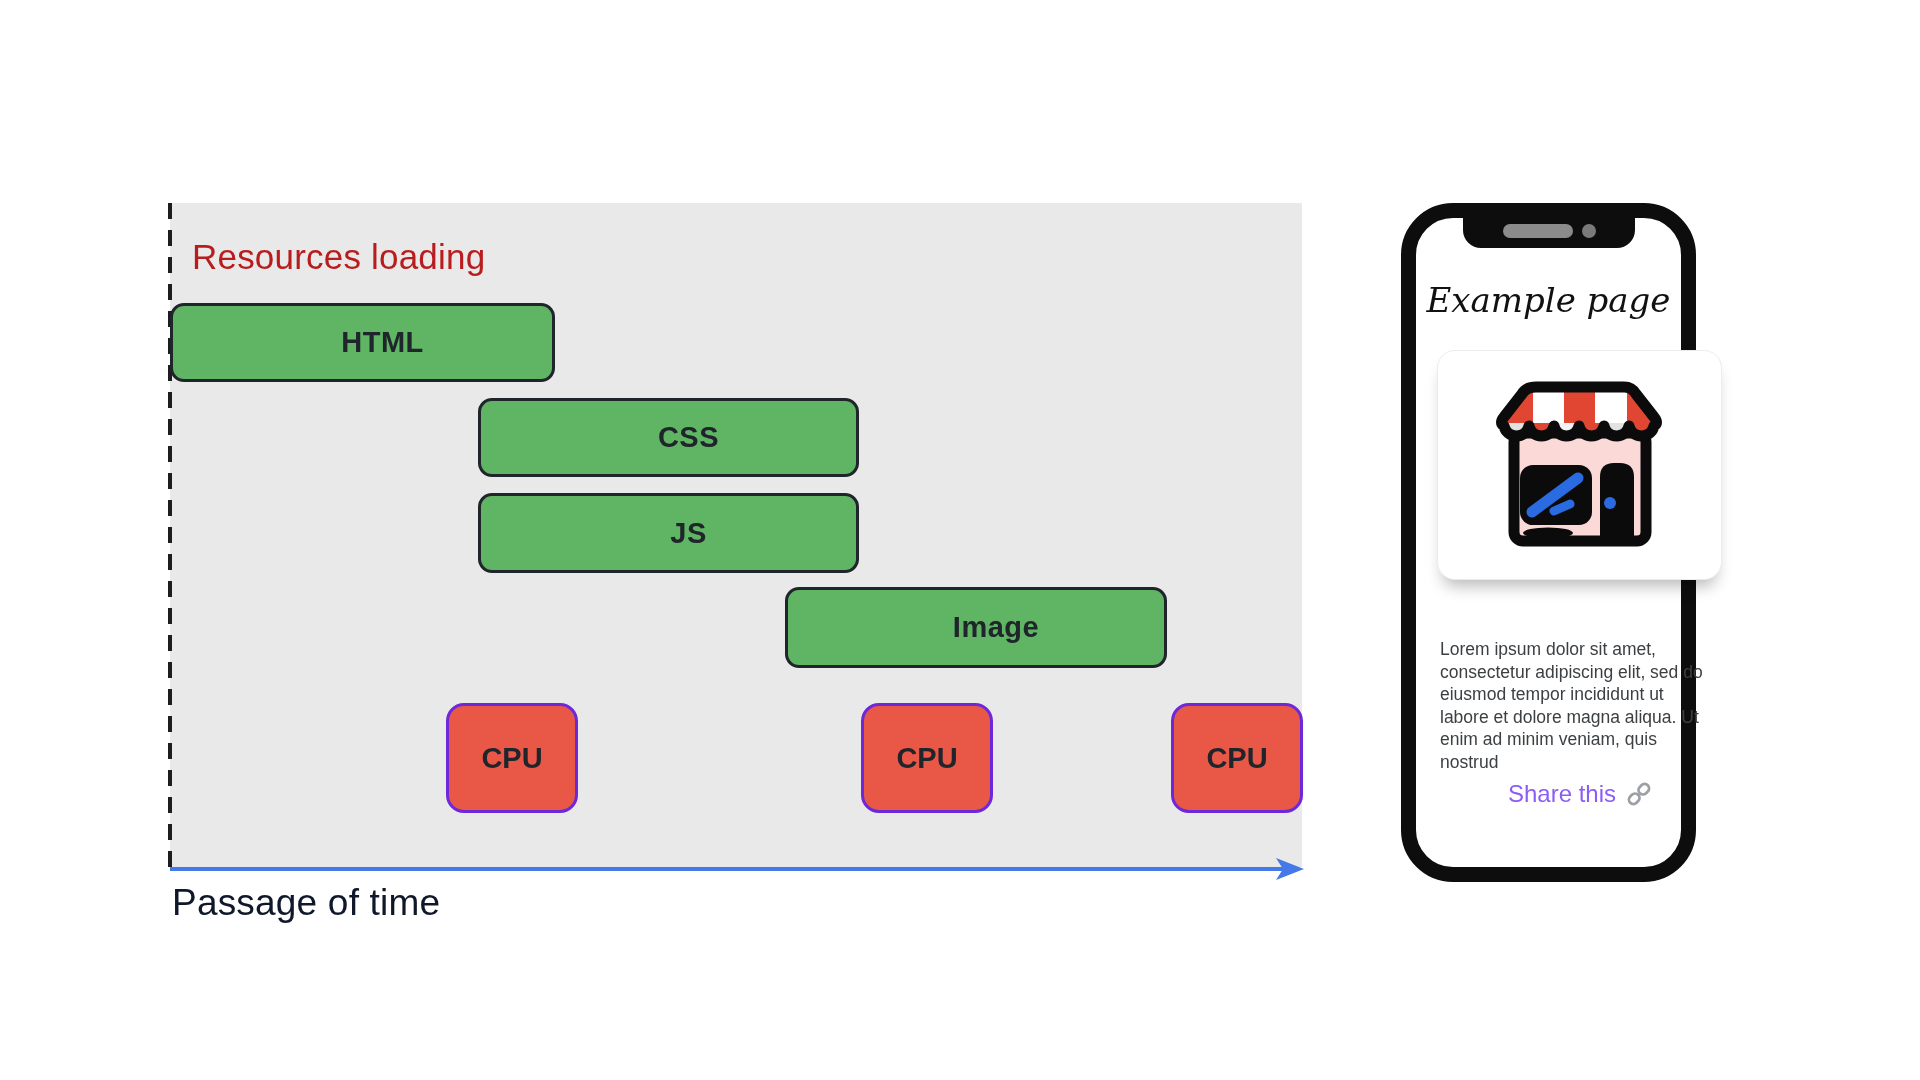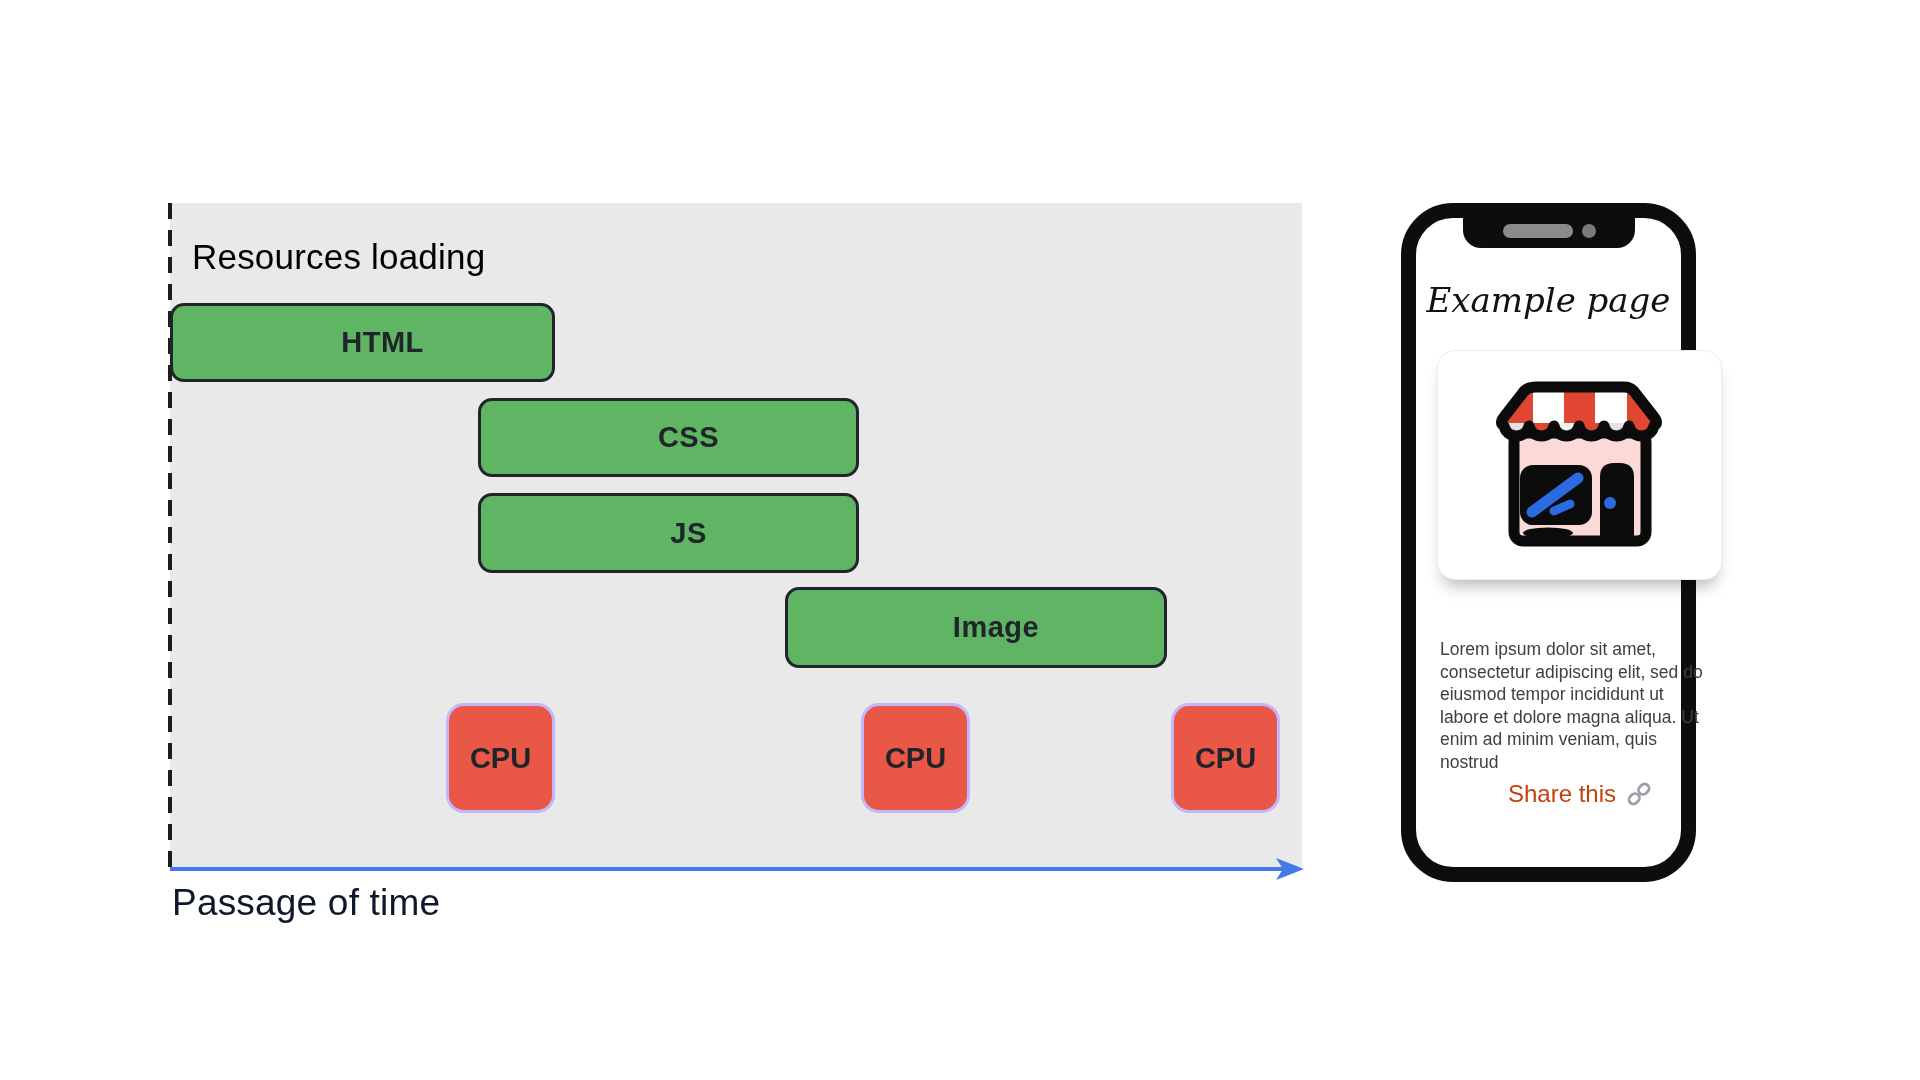--- a/index.html
+++ b/index.html
@@ -5,51 +5,51 @@
   * { margin:0; padding:0; box-sizing:border-box; }
   html,body { background:#ffffff; }
   body { font-family:"Liberation Sans","DejaVu Sans",sans-serif; }
   .canvas { position:relative; width:1920px; height:1080px; background:#ffffff; overflow:hidden; }
 
   
   .panel { position:absolute; left:170px; top:203px; width:1132px; height:664px; background:#e9e9e9; }
   .dash-line { position:absolute; left:168px; top:203px; width:4px; height:666px;
     background:repeating-linear-gradient(to bottom,#1d1d1d 0 16px,transparent 16px 27px); }
   .panel-title { position:absolute; left:192px; top:237px; font-size:35px; font-weight:400;
-    color:#000000; letter-spacing:.2px; }
+    color:#b91c1c; letter-spacing:.2px; }
   .bar { position:absolute; display:flex; align-items:center; justify-content:center;
     background:#5fb563; border:3px solid #20242b; border-radius:14px;
     font-size:29px; font-weight:700; color:#20242b; letter-spacing:.5px;padding-left:40px; }
   .bar-html  { left:170px; top:303px; width:385px; height:79px; }
   .bar-css   { left:478px; top:398px; width:381px; height:79px; }
   .bar-js    { left:478px; top:493px; width:381px; height:80px; }
   .bar-image { left:785px; top:587px; width:382px; height:81px; }
-  .cpu { position:absolute; top:703px; width:109px; height:110px; display:flex; align-items:center;
-    justify-content:center; background:#e95847; border:3px solid #c4b5fd; border-radius:18px;
+  .cpu { position:absolute; top:703px; width:132px; height:110px; display:flex; align-items:center;
+    justify-content:center; background:#e95847; border:3px solid #6d28d9; border-radius:18px;
     font-size:29px; font-weight:700; color:#20242b; }
   .cpu-1 { left:446px; } .cpu-2 { left:861px; } .cpu-3 { left:1171px; }
   .time-arrow { position:absolute; left:170px; top:855px; }
   .axis-label { position:absolute; left:172px; top:882px; font-size:37px; color:#0f172a; letter-spacing:.2px; }
 
   
   .phone { position:absolute; left:1401px; top:203px; width:295px; height:679px;
     background:#ffffff; border:15px solid #0d0d0d; border-radius:52px; }
   .notch { position:absolute; left:50%; top:-2px; transform:translateX(-50%); width:172px; height:32px;
     background:#0d0d0d; border-radius:0 0 18px 18px; }
   .speaker { position:absolute; left:40px; top:8px; width:70px; height:14px; background:#8b8b8b; border-radius:8px; }
   .camera { position:absolute; left:119px; top:8px; width:14px; height:14px; background:#7a7a7a; border-radius:50%; }
   .page-title { position:absolute; left:0; top:62px; width:100%; text-align:center;
     font-family:"DejaVu Serif","Liberation Serif",serif; font-style:italic; font-size:34px; color:#111; }
   .store-card { position:absolute; left:21px; top:132px; width:285px; height:230px; background:#ffffff;
     border:1px solid #ececec; border-radius:18px; display:flex; align-items:center; justify-content:center;
     box-shadow:0 12px 16px -6px rgba(0,0,0,.28); }
   .lorem { position:absolute; left:24px; top:388px; width:282px; font-size:17.5px; line-height:22.5px;
     color:#3c4043; white-space:pre-line;margin-top:32px; }
   .share-row { position:absolute; right:28px; top:562px; display:flex; align-items:center; gap:9px;
-    font-size:24px; color:#c2410c; cursor:pointer; }
+    font-size:24px; color:#8b5cf6; cursor:pointer; }
 </style>
 </head>
 <body>
 
 <div class="canvas">
 
   <section class="panel"></section>
   <div class="dash-line"></div>
   <h2 class="panel-title">Resources loading</h2>
 

